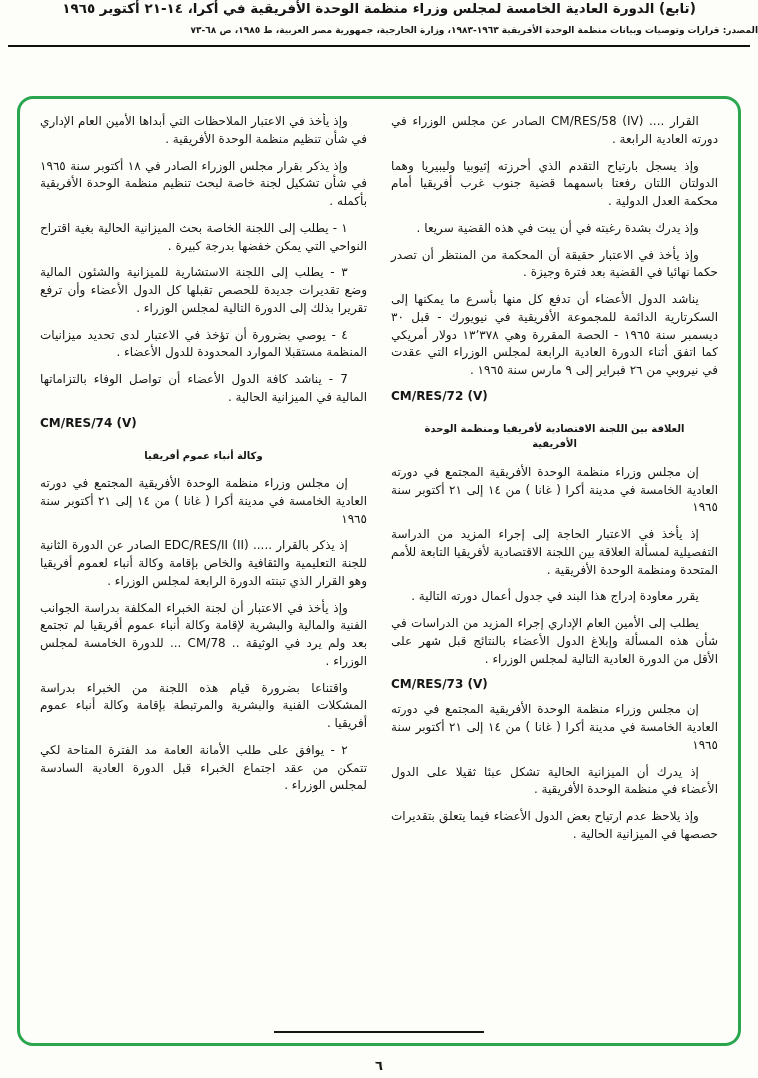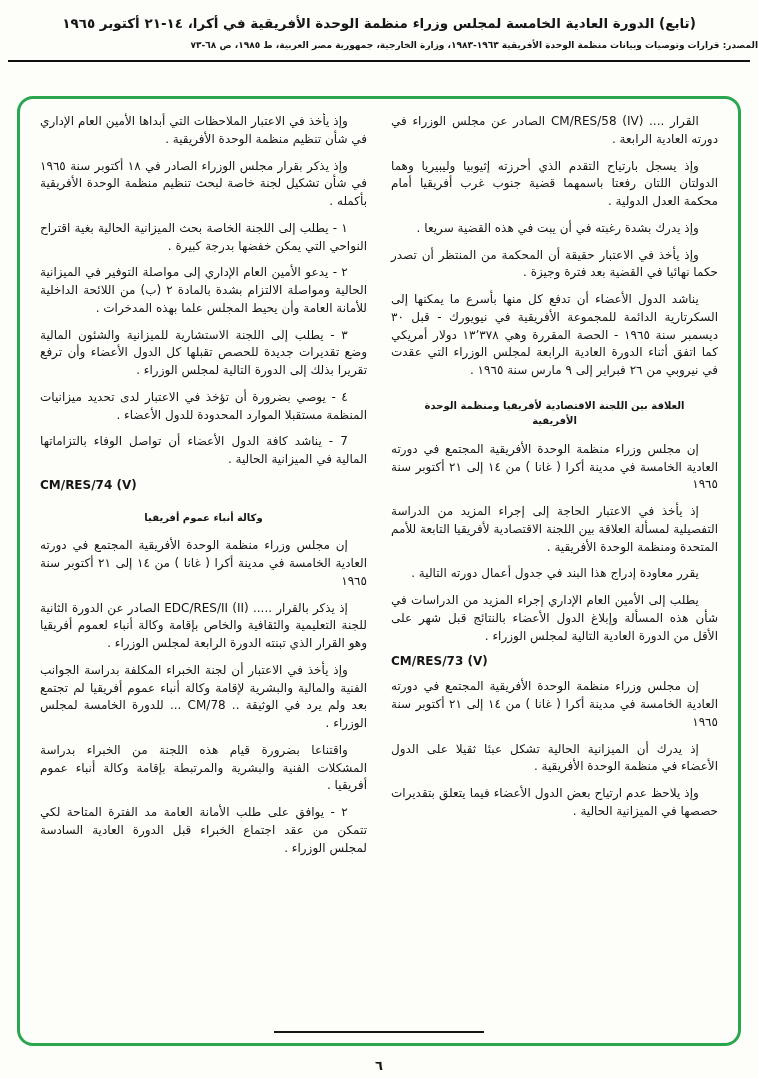--- a/index.html
+++ b/index.html
@@ -4,21 +4,21 @@
 <style>
   html, body { margin: 0; padding: 0; background: #ffffff; }
   .page {
     position: relative;
     width: 758px; height: 1078px;
     background: #fdfdfa;
     font-family: "DejaVu Sans", sans-serif;
     color: #161616;
     overflow: hidden;
   }
-  .header { direction: rtl; text-align: center; padding-top: 15px; }
+  .header { direction: rtl; text-align: center; }
   .header-title { font-size: 13.5px; font-weight: bold; }
   .header-source { font-size: 9px; font-weight: bold; margin-top: 9px; text-align: right; }
   .header-rule { height: 0; border-top: 2.5px solid #101010; margin: 10px 8px 0 8px; }
   .content-frame {
     position: absolute; top: 96px; left: 17px; right: 17px; bottom: 32px;
     border: 3px solid #2aa64f; border-radius: 16px;
     padding: 14px 20px 8px 20px; box-sizing: border-box;
     display: flex; flex-direction: column;
   }
   .columns { direction: rtl; display: flex; gap: 24px; flex: 1; overflow: hidden; }
@@ -43,35 +43,35 @@
   </div>
 
   <div class="content-frame" style="border-color: rgb(42, 166, 79);">
     <div class="columns">
       <div class="col">
           <p class="block-para">القرار .... CM/RES/58 (IV) الصادر عن مجلس الوزراء في دورته العادية الرابعة .</p>
           <p class="block-para">وإذ يسجل بارتياح التقدم الذي أحرزته إثيوبيا وليبيريا وهما الدولتان اللتان رفعتا باسمهما قضية جنوب غرب أفريقيا أمام محكمة العدل الدولية .</p>
           <p class="block-para">وإذ يدرك بشدة رغبته في أن يبت في هذه القضية سريعا .</p>
           <p class="block-para">وإذ يأخذ في الاعتبار حقيقة أن المحكمة من المنتظر أن تصدر حكما نهائيا في القضية بعد فترة وجيزة .</p>
           <p class="block-para">يناشد الدول الأعضاء أن تدفع كل منها بأسرع ما يمكنها إلى السكرتارية الدائمة للمجموعة الأفريقية في نيويورك - قبل ٣٠ ديسمبر سنة ١٩٦٥ - الحصة المقررة وهي ١٣٬٣٧٨ دولار أمريكي كما اتفق أثناء الدورة العادية الرابعة لمجلس الوزراء التي عقدت في نيروبي من ٢٦ فبراير إلى ٩ مارس سنة ١٩٦٥ .</p>
+          <div class="block-code">CM/RES/72 (V)</div>
           <div class="block-title">العلاقة بين اللجنة الاقتصادية لأفريقيا ومنظمة الوحدة الأفريقية</div>
           <p class="block-para">إن مجلس وزراء منظمة الوحدة الأفريقية المجتمع في دورته العادية الخامسة في مدينة أكرا ( غانا ) من ١٤ إلى ٢١ أكتوبر سنة ١٩٦٥</p>
           <p class="block-para">إذ يأخذ في الاعتبار الحاجة إلى إجراء المزيد من الدراسة التفصيلية لمسألة العلاقة بين اللجنة الاقتصادية لأفريقيا التابعة للأمم المتحدة ومنظمة الوحدة الأفريقية .</p>
           <p class="block-para">يقرر معاودة إدراج هذا البند في جدول أعمال دورته التالية .</p>
           <p class="block-para">يطلب إلى الأمين العام الإداري إجراء المزيد من الدراسات في شأن هذه المسألة وإبلاغ الدول الأعضاء بالنتائج قبل شهر على الأقل من الدورة العادية التالية لمجلس الوزراء .</p>
           <div class="block-code">CM/RES/73 (V)</div>
           <p class="block-para">إن مجلس وزراء منظمة الوحدة الأفريقية المجتمع في دورته العادية الخامسة في مدينة أكرا ( غانا ) من ١٤ إلى ٢١ أكتوبر سنة ١٩٦٥</p>
           <p class="block-para">إذ يدرك أن الميزانية الحالية تشكل عبئا ثقيلا على الدول الأعضاء في منظمة الوحدة الأفريقية .</p>
           <p class="block-para">وإذ يلاحظ عدم ارتياح بعض الدول الأعضاء فيما يتعلق بتقديرات حصصها في الميزانية الحالية .</p>
         </div>
       <div class="col">
           <p class="block-para">وإذ يأخذ في الاعتبار الملاحظات التي أبداها الأمين العام الإداري في شأن تنظيم منظمة الوحدة الأفريقية .</p>
           <p class="block-para">وإذ يذكر بقرار مجلس الوزراء الصادر في ١٨ أكتوبر سنة ١٩٦٥ في شأن تشكيل لجنة خاصة لبحث تنظيم منظمة الوحدة الأفريقية بأكمله .</p>
           <p class="block-para">١ - يطلب إلى اللجنة الخاصة بحث الميزانية الحالية بغية اقتراح النواحي التي يمكن خفضها بدرجة كبيرة .</p>
-          <p class="block-para">٢ - يدعو الأمين العام الإداري إلى مواصلة التوفير في الميزانية الحالية ومواصلة الالتزام بشدة بالمادة ٢ (ب) من اللائحة الداخلية للأمانة العامة وأن يحيط المجلس علما بهذه المدخرات .</p>
           <p class="block-para">٣ - يطلب إلى اللجنة الاستشارية للميزانية والشئون المالية وضع تقديرات جديدة للحصص تقبلها كل الدول الأعضاء وأن ترفع تقريرا بذلك إلى الدورة التالية لمجلس الوزراء .</p>
           <p class="block-para">٤ - يوصي بضرورة أن تؤخذ في الاعتبار لدى تحديد ميزانيات المنظمة مستقبلا الموارد المحدودة للدول الأعضاء .</p>
           <p class="block-para">7 - يناشد كافة الدول الأعضاء أن تواصل الوفاء بالتزاماتها المالية في الميزانية الحالية .</p>
           <div class="block-code">CM/RES/74 (V)</div>
           <div class="block-title">وكالة أنباء عموم أفريقيا</div>
           <p class="block-para">إن مجلس وزراء منظمة الوحدة الأفريقية المجتمع في دورته العادية الخامسة في مدينة أكرا ( غانا ) من ١٤ إلى ٢١ أكتوبر سنة ١٩٦٥</p>
           <p class="block-para">إذ يذكر بالقرار ..... EDC/RES/II (II) الصادر عن الدورة الثانية للجنة التعليمية والثقافية والخاص بإقامة وكالة أنباء لعموم أفريقيا وهو القرار الذي تبنته الدورة الرابعة لمجلس الوزراء .</p>
           <p class="block-para">وإذ يأخذ في الاعتبار أن لجنة الخبراء المكلفة بدراسة الجوانب الفنية والمالية والبشرية لإقامة وكالة أنباء عموم أفريقيا لم تجتمع بعد ولم يرد في الوثيقة .. CM/78 ... للدورة الخامسة لمجلس الوزراء .</p>
           <p class="block-para">واقتناعا بضرورة قيام هذه اللجنة من الخبراء بدراسة المشكلات الفنية والبشرية والمرتبطة بإقامة وكالة أنباء عموم أفريقيا .</p>
           <p class="block-para">٢ - يوافق على طلب الأمانة العامة مد الفترة المتاحة لكي تتمكن من عقد اجتماع الخبراء قبل الدورة العادية السادسة لمجلس الوزراء .</p>

